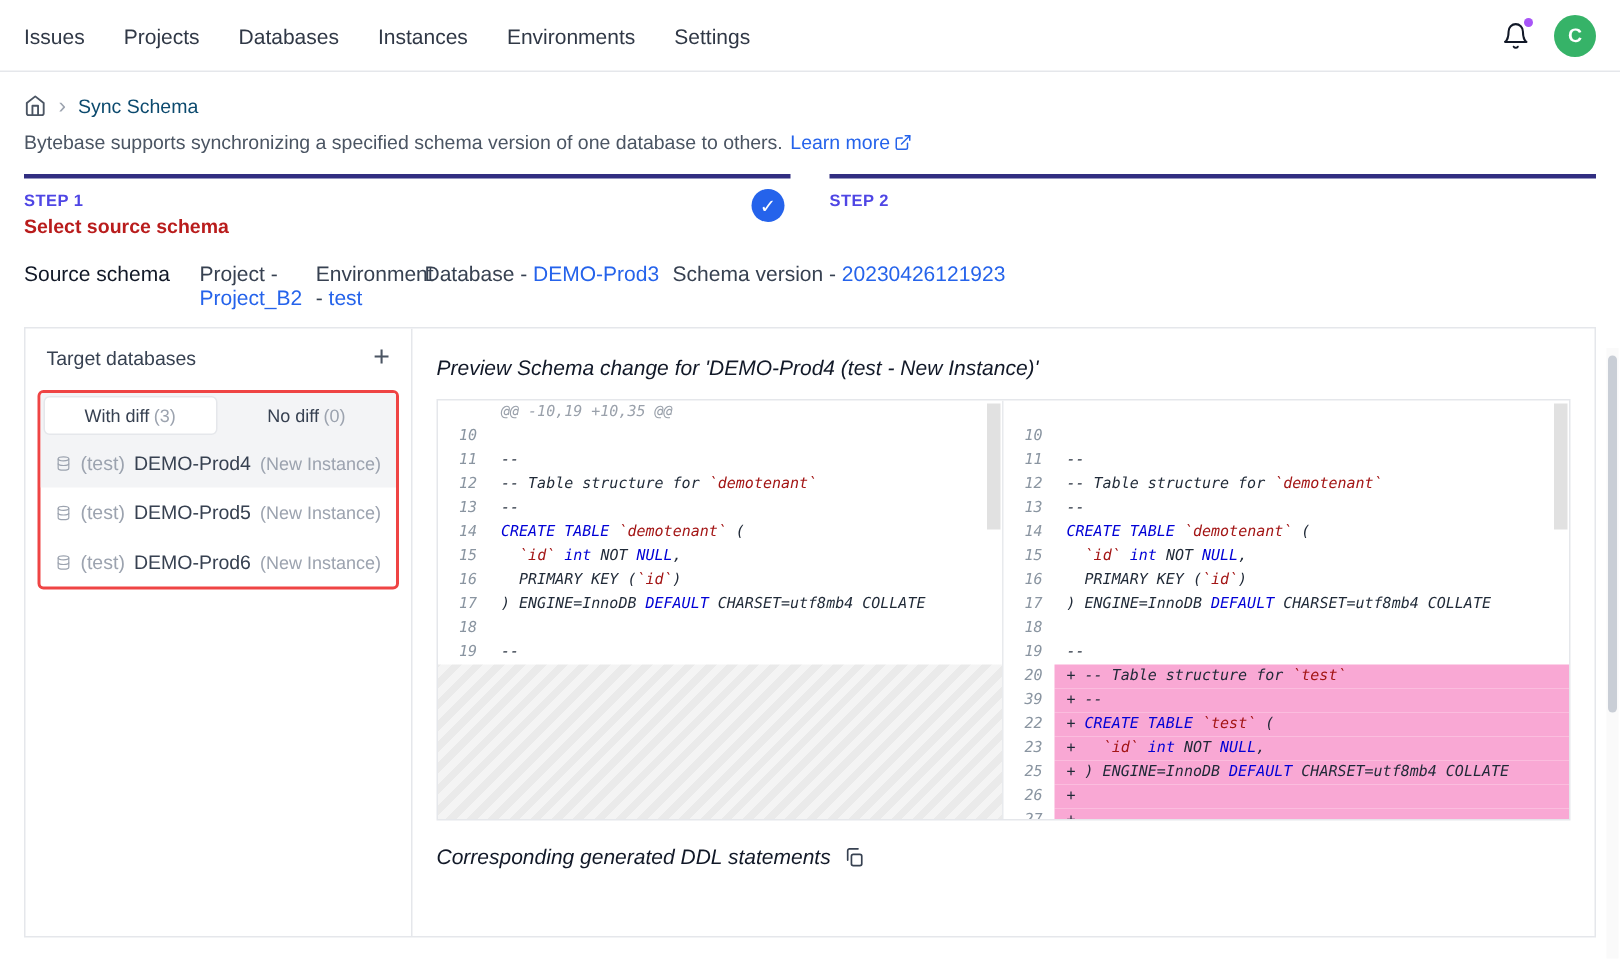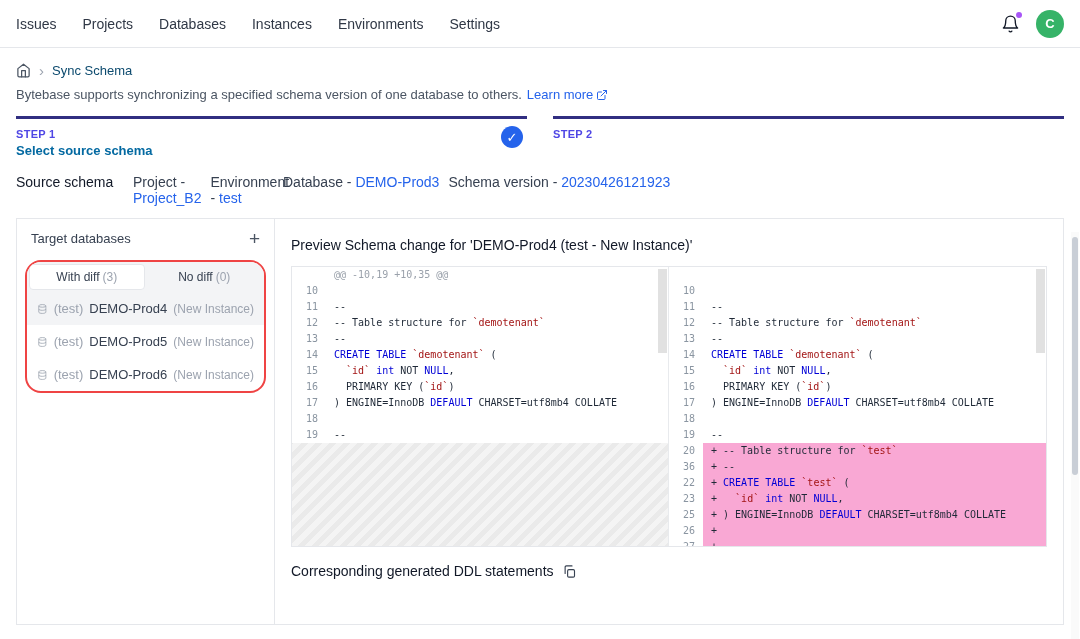--- a/index.html
+++ b/index.html
@@ -20,52 +20,52 @@
   .breadcrumb{display:flex;align-items:center;gap:8px;padding:15px 16px 0;}
   .crumb-sep{color:#9ca3af;font-size:15px;line-height:1;}
   .crumb-text{font-size:13px;color:#0c4a6e;}
   .intro{padding:9px 16px 0;font-size:13px;color:#4b5563;display:flex;align-items:center;gap:5px;text-align:center;}
   .intro-link{color:#2563eb;cursor:pointer;display:inline-flex;align-items:center;gap:3px;}
 
   
   .steps{display:flex;gap:26px;padding:14px 16px 0;position:relative;}
   .step{flex:1;border-top:3px solid #312e81;padding-top:9px;}
   .step-label{font-size:11px;font-weight:700;color:#4f46e5;letter-spacing:.3px;}
-  .step-title{font-size:13px;font-weight:700;color:#0369a1;margin-top:3px;}
+  .step-title{font-size:13px;font-weight:700;color:#b91c1c;margin-top:3px;}
   .step-check{position:absolute;left:501px;top:24px;width:22px;height:22px;border-radius:50%;
     background:#2563eb;color:#fff;display:flex;align-items:center;justify-content:center;font-size:13px;}
 
   
   .source{display:flex;padding:16px 16px 0;font-size:14px;color:#374151;}
   .source-label{width:117px;color:#111827;}
   .source-col{display:flex;flex-direction:row;gap:9px;}
   .source-col.c1{width:150px;}
   .blue{color:#2563eb;cursor:pointer;}
 
   
   .main-card{margin:12px 16px 0;border:1px solid #e5e7eb;display:flex;height:407px;overflow:hidden;background:#fff;}
 
   
   .target-panel{width:258px;border-right:1px solid #e5e7eb;padding:10px 8px;flex-shrink:0;}
   .target-header{display:flex;align-items:center;justify-content:space-between;padding:0 6px;}
   .target-title{font-size:13px;color:#374151;}
   .plus-btn{font-size:19px;color:#4b5563;cursor:pointer;line-height:1;font-weight:400;}
-  .red-box{margin-top:12px;border:2px solid #ef4444;border-radius:16px;overflow:hidden;}
+  .red-box{margin-top:12px;border:2px solid #ef4444;border-radius:4px;overflow:hidden;}
   .tabs{display:flex;background:#f3f4f6;padding:2px;gap:2px;}
   .tab{flex:1;text-align:center;font-size:12px;padding:5px 0;color:#374151;border-radius:4px;cursor:pointer;border:1px solid transparent;}
   .tab.active{background:#fff;border:1px solid #e5e7eb;}
   .tab-count{color:#9ca3af;margin-left:3px;}
   .db-item{display:flex;align-items:center;gap:6px;padding:9px 10px;font-size:13px;cursor:pointer;white-space:nowrap;}
   .db-item.selected{background:#f3f4f6;}
   .db-env{color:#9ca3af;}
   .db-name{color:#374151;font-weight:500;}
   .db-suffix{color:#9ca3af;font-size:12px;}
 
   
-  .preview{flex:1;padding:18px 16px 0;display:flex;flex-direction:column;min-width:0;}
+  .preview{flex:1;padding:18px 16px 0;display:flex;flex-direction:column;min-width:0;font-style:italic;}
   .preview-title{font-size:14px;color:#111827;}
   .editor{margin-top:13px;border:1px solid #e5e7eb;height:281px;display:flex;
     font-family:"DejaVu Sans Mono",monospace;font-size:10px;line-height:16px;overflow:hidden;background:#fff;}
   .pane{width:50%;overflow:hidden;position:relative;}
   .pane.left{border-right:1px solid #e8eaed;}
   .code-row{display:flex;height:16px;}
   .gutter{width:34px;flex-shrink:0;text-align:right;padding-right:8px;color:#8a95a1;}
   .code{flex:1;white-space:pre;padding-left:8px;overflow:hidden;}
   .code-row.added .code{background:#f9a8d4;}
   .hunk{color:#9aa1ab;}
@@ -312,21 +312,21 @@
             </div>
             <div class="code-row">
               <span class="gutter">19</span>
               <span class="code">--</span>
             </div>
             <div class="code-row added">
               <span class="gutter">20</span>
               <span class="code">+ -- Table structure for <span class="tok-id">`test`</span></span>
             </div>
             <div class="code-row added">
-              <span class="gutter">36</span>
+              <span class="gutter">39</span>
               <span class="code">+ --</span>
             </div>
             <div class="code-row added">
               <span class="gutter">22</span>
               <span class="code">+ <span class="tok-kw">CREATE</span> <span class="tok-kw">TABLE</span> <span class="tok-id">`test`</span> (</span>
             </div>
             <div class="code-row added">
               <span class="gutter">23</span>
               <span class="code">+   <span class="tok-id">`id`</span> <span class="tok-kw">int</span> NOT <span class="tok-kw">NULL</span>,</span>
             </div>

